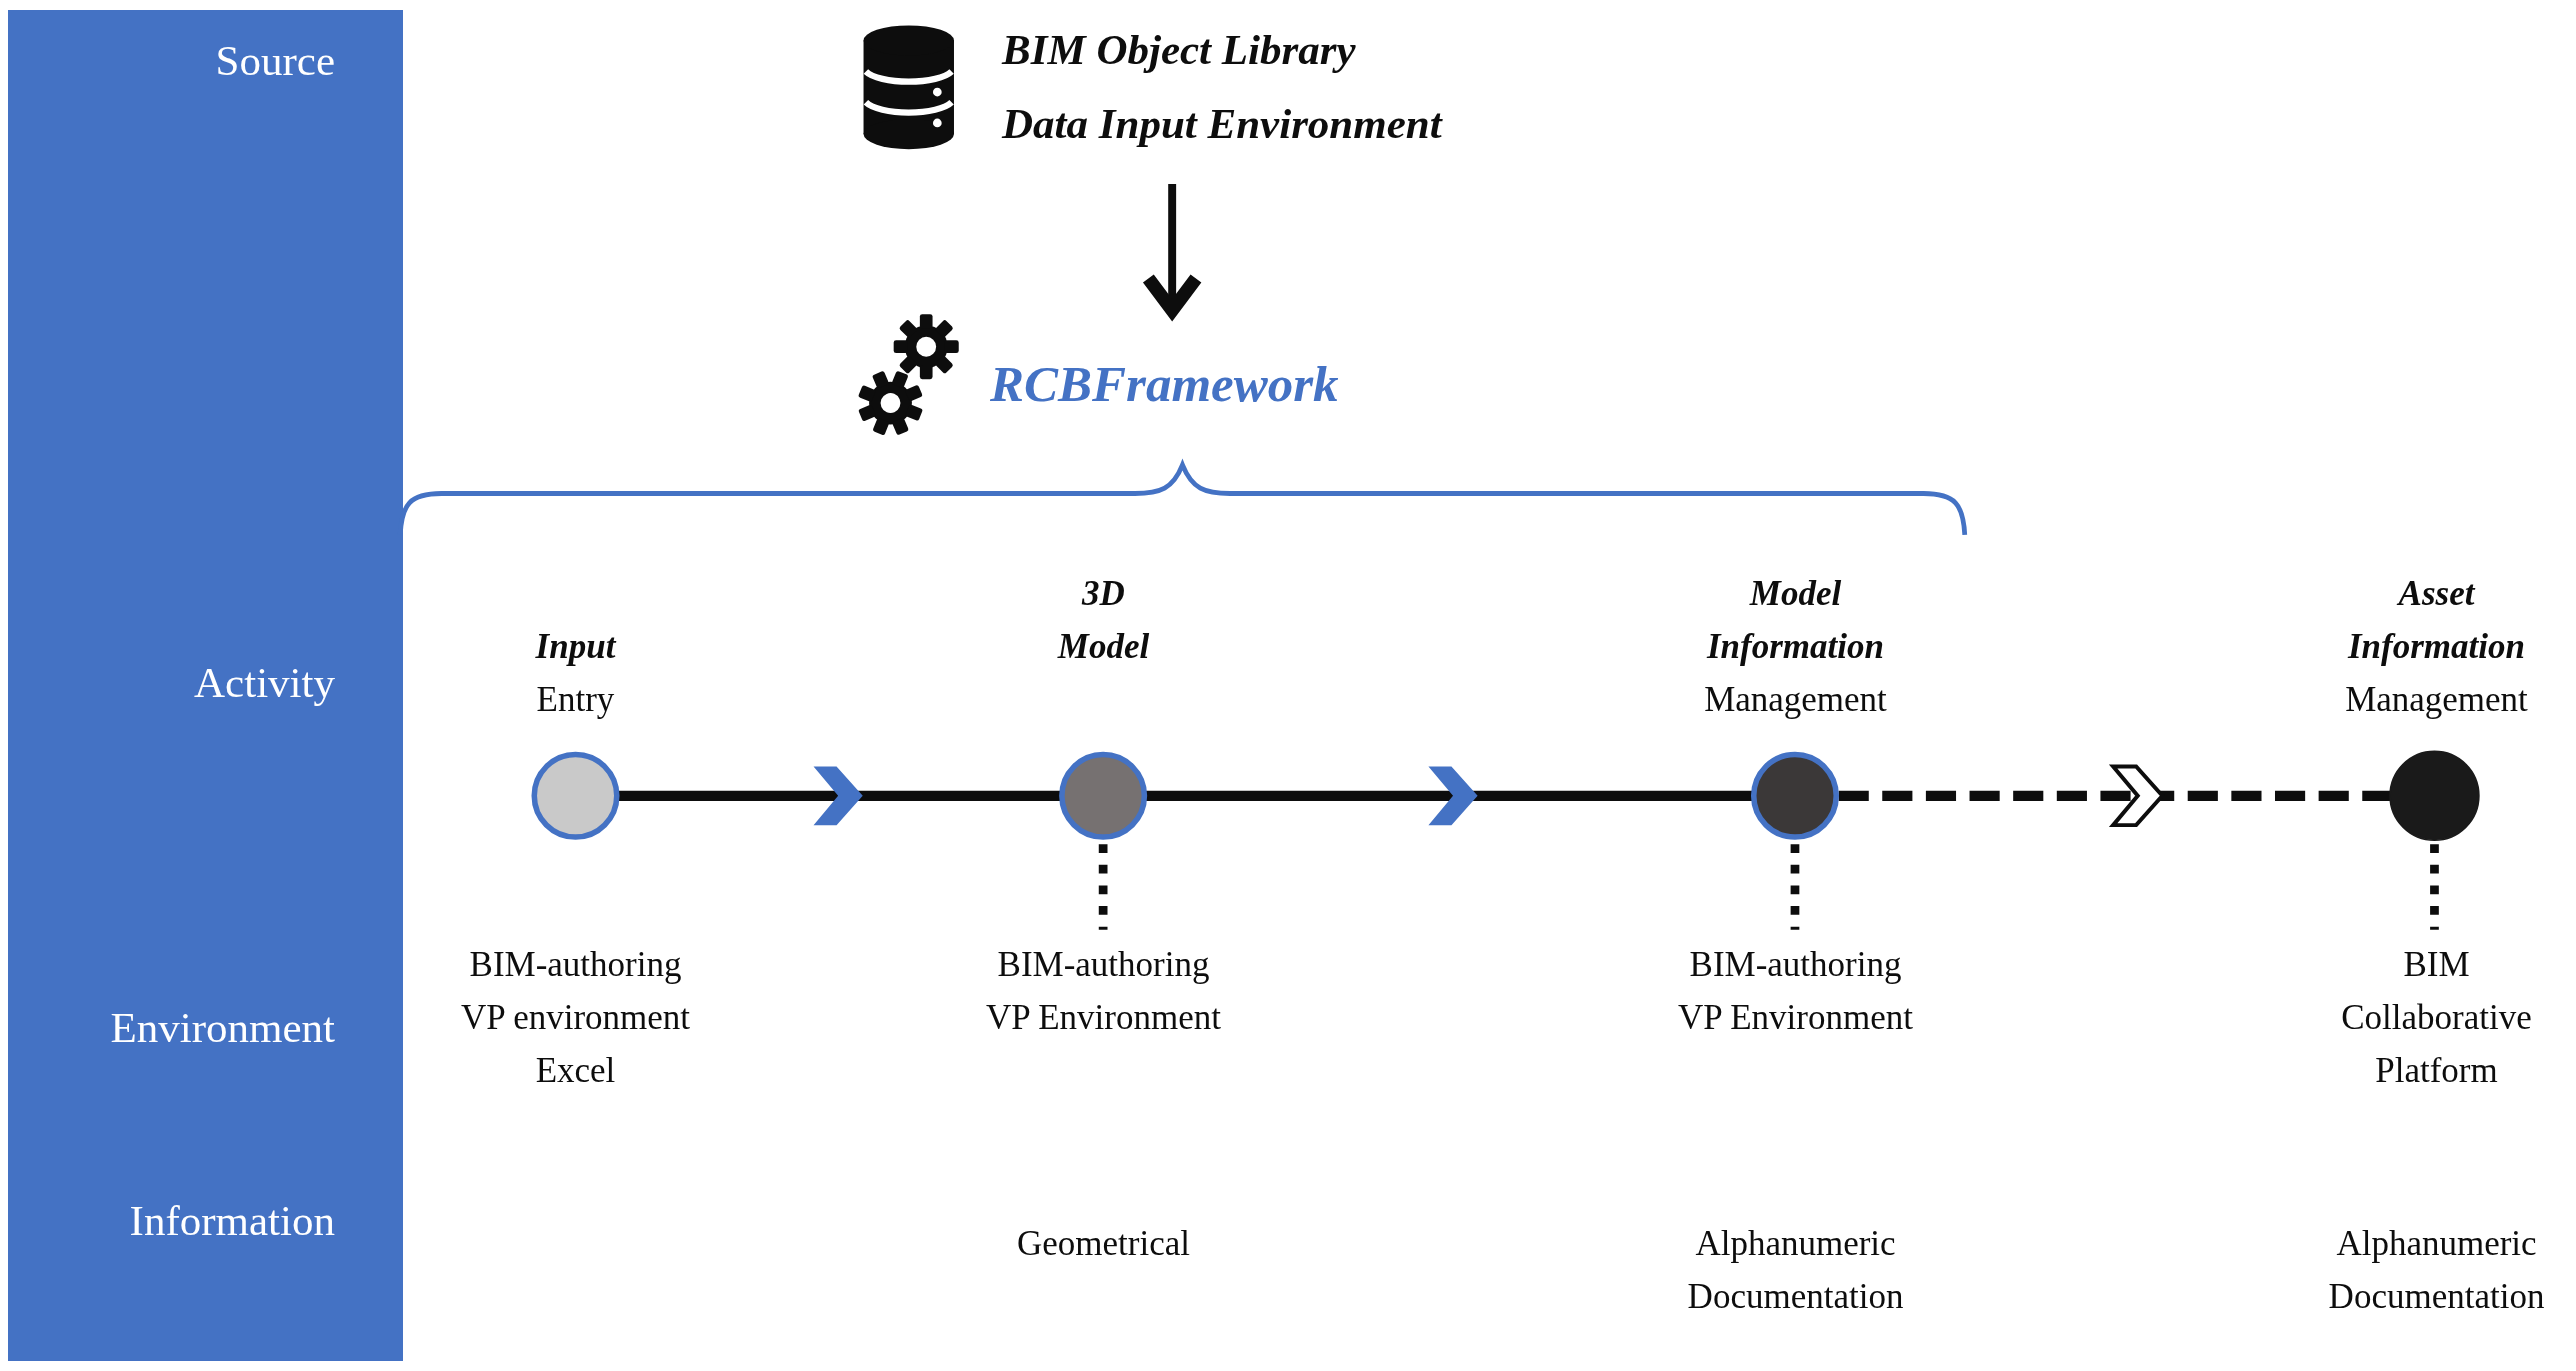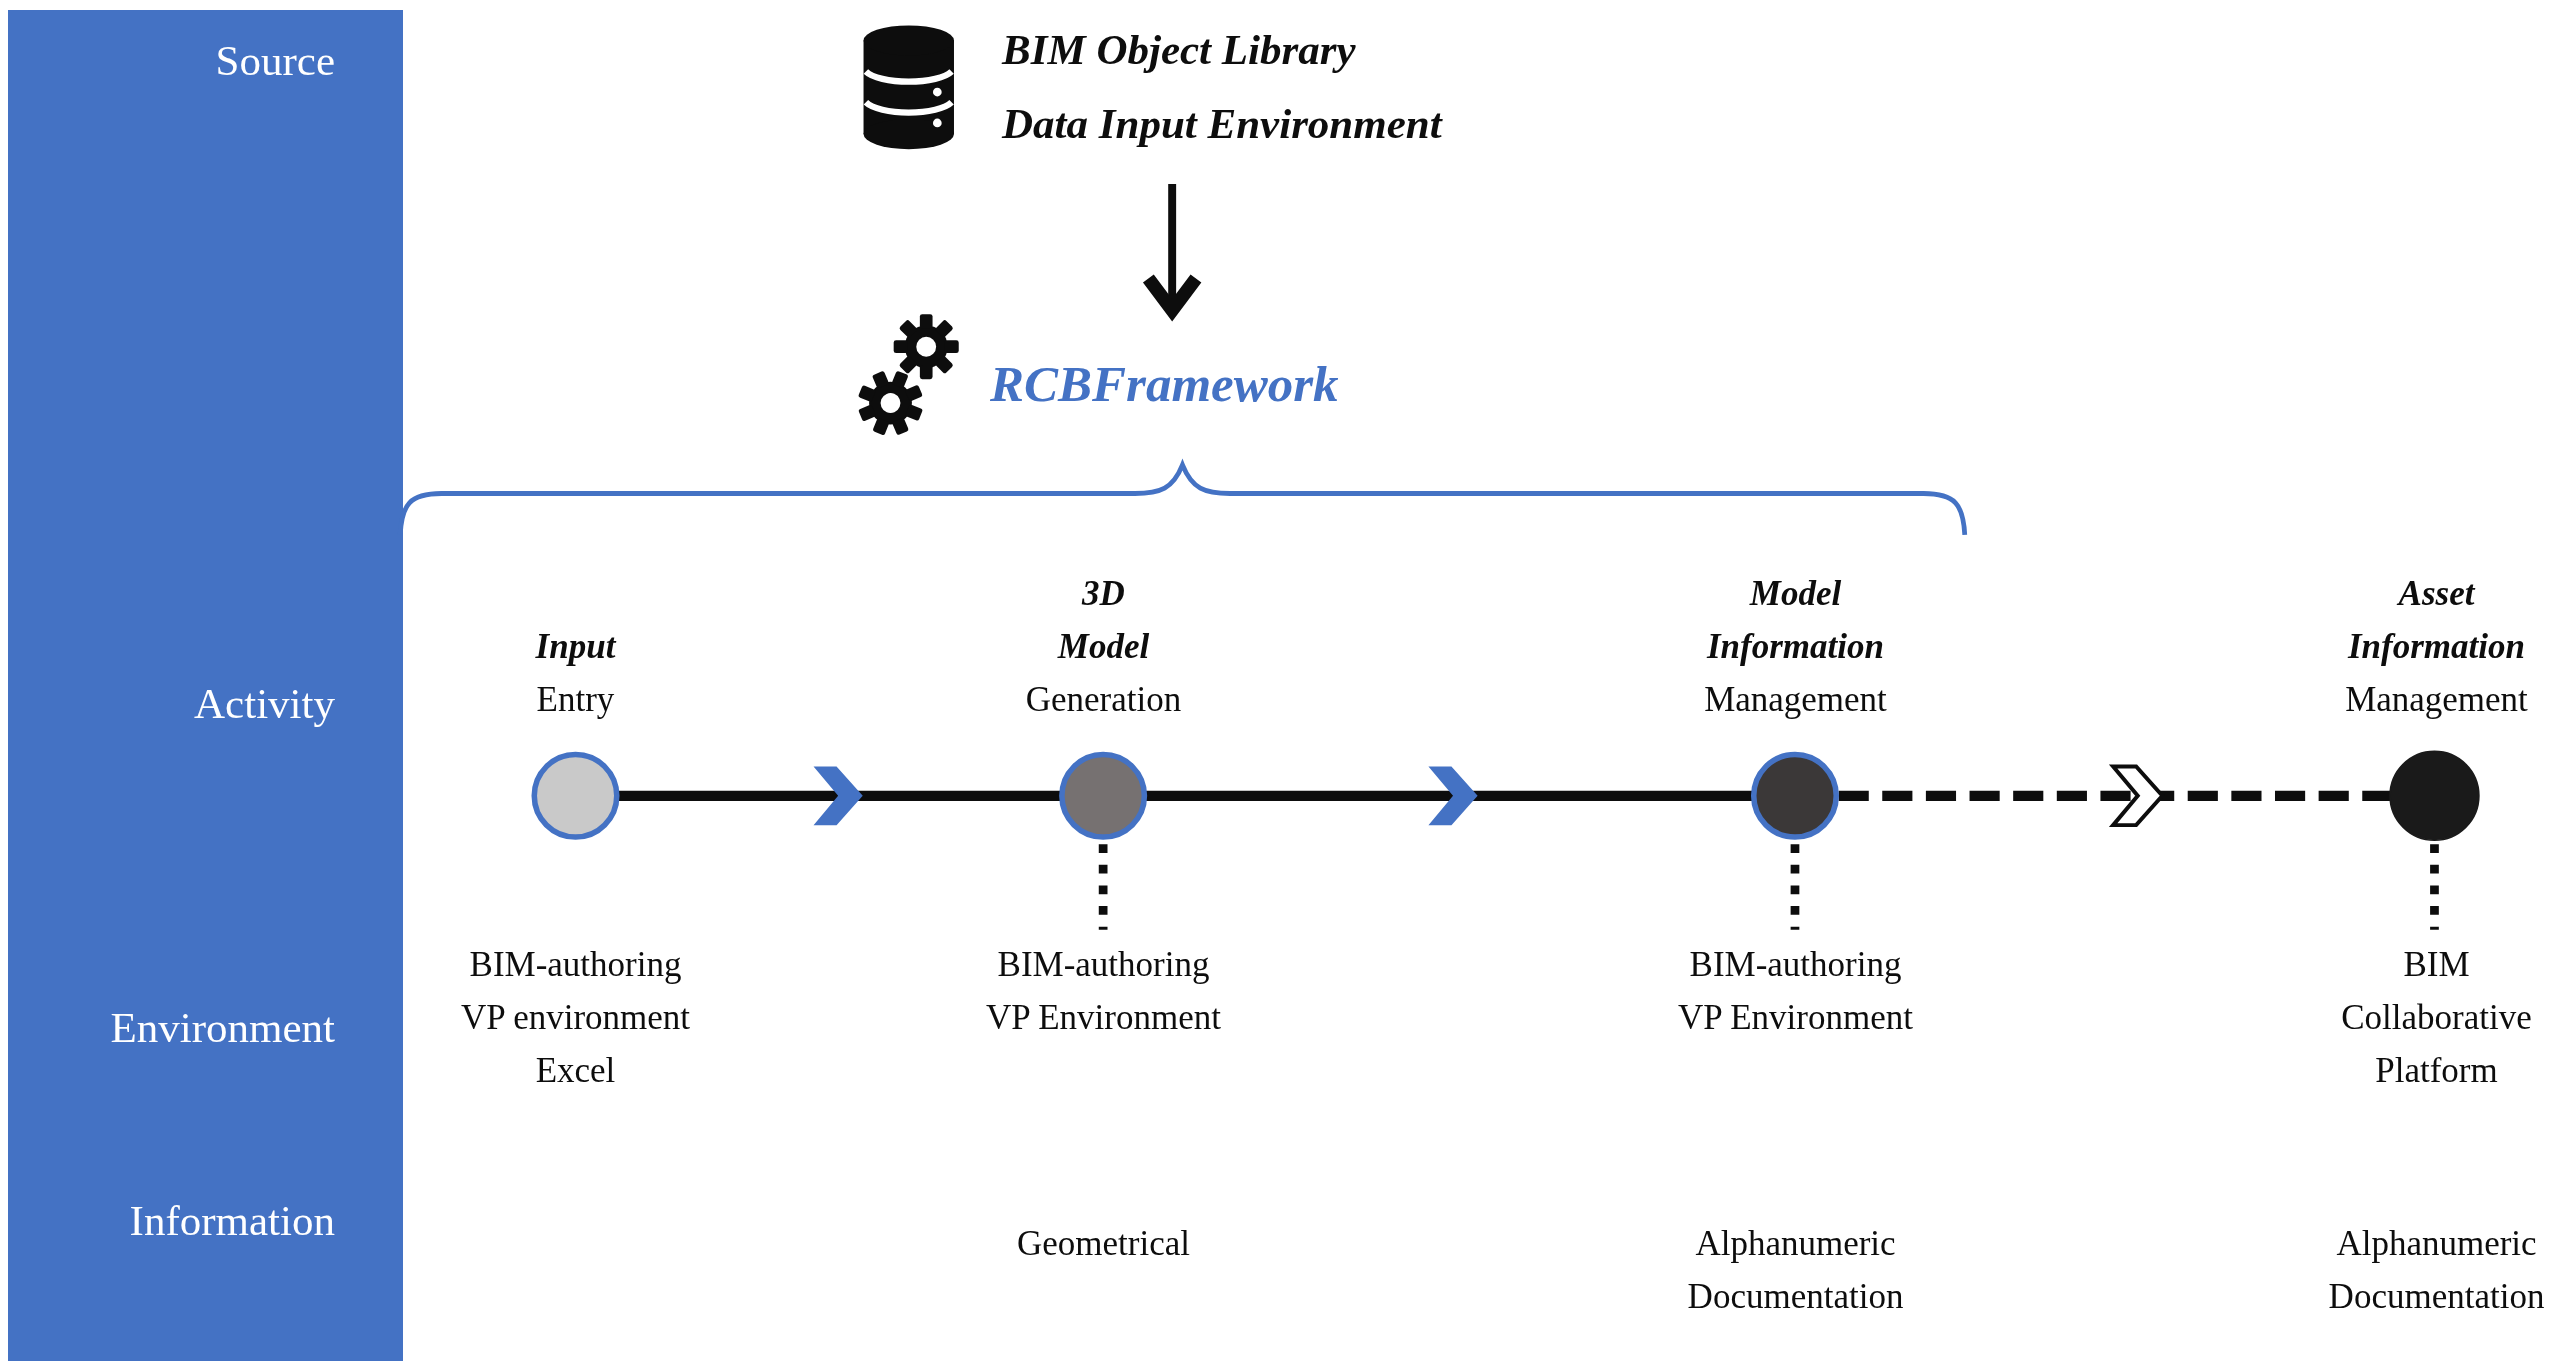--- a/index.html
+++ b/index.html
@@ -25,21 +25,21 @@
 
   .art{position:absolute;left:0;top:0;}
 </style>
 </head>
 <body>
 
 <div id="canvas">
 
   <div class="sidebar">
     <div class="side-label" style="top:24.6px">Source</div>
-    <div class="side-label" style="top:668px">Activity</div>
+    <div class="side-label" style="top:647px">Activity</div>
     <div class="side-label" style="top:992px">Environment</div>
     <div class="side-label" style="top:1185px">Information</div>
   </div>
 
   <svg class="art" width="2576" height="1371" viewBox="0 0 3246 1728">
     <defs>
       <g id="gearDef">
         <g fill="#0d0d0d">
           <circle r="27"></circle>
           <rect x="-8" y="-41" width="16" height="18" rx="3"></rect>
@@ -107,21 +107,20 @@
 
   <div class="mech-label">RCBFramework</div>
 
   <div class="col" style="left:369px;top:620px">
     <span class="line em">Input</span>
     <span class="line">Entry</span>
   </div>
   <div class="col" style="left:897px;top:567px">
     <span class="line em">3D</span>
     <span class="line em">Model</span>
-    <span class="line">Generation</span>
   </div>
   <div class="col" style="left:1589px;top:567px">
     <span class="line em">Model</span>
     <span class="line em">Information</span>
     <span class="line">Management</span>
   </div>
   <div class="col" style="left:2230px;top:567px">
     <span class="line em">Asset</span>
     <span class="line em">Information</span>
     <span class="line">Management</span>

